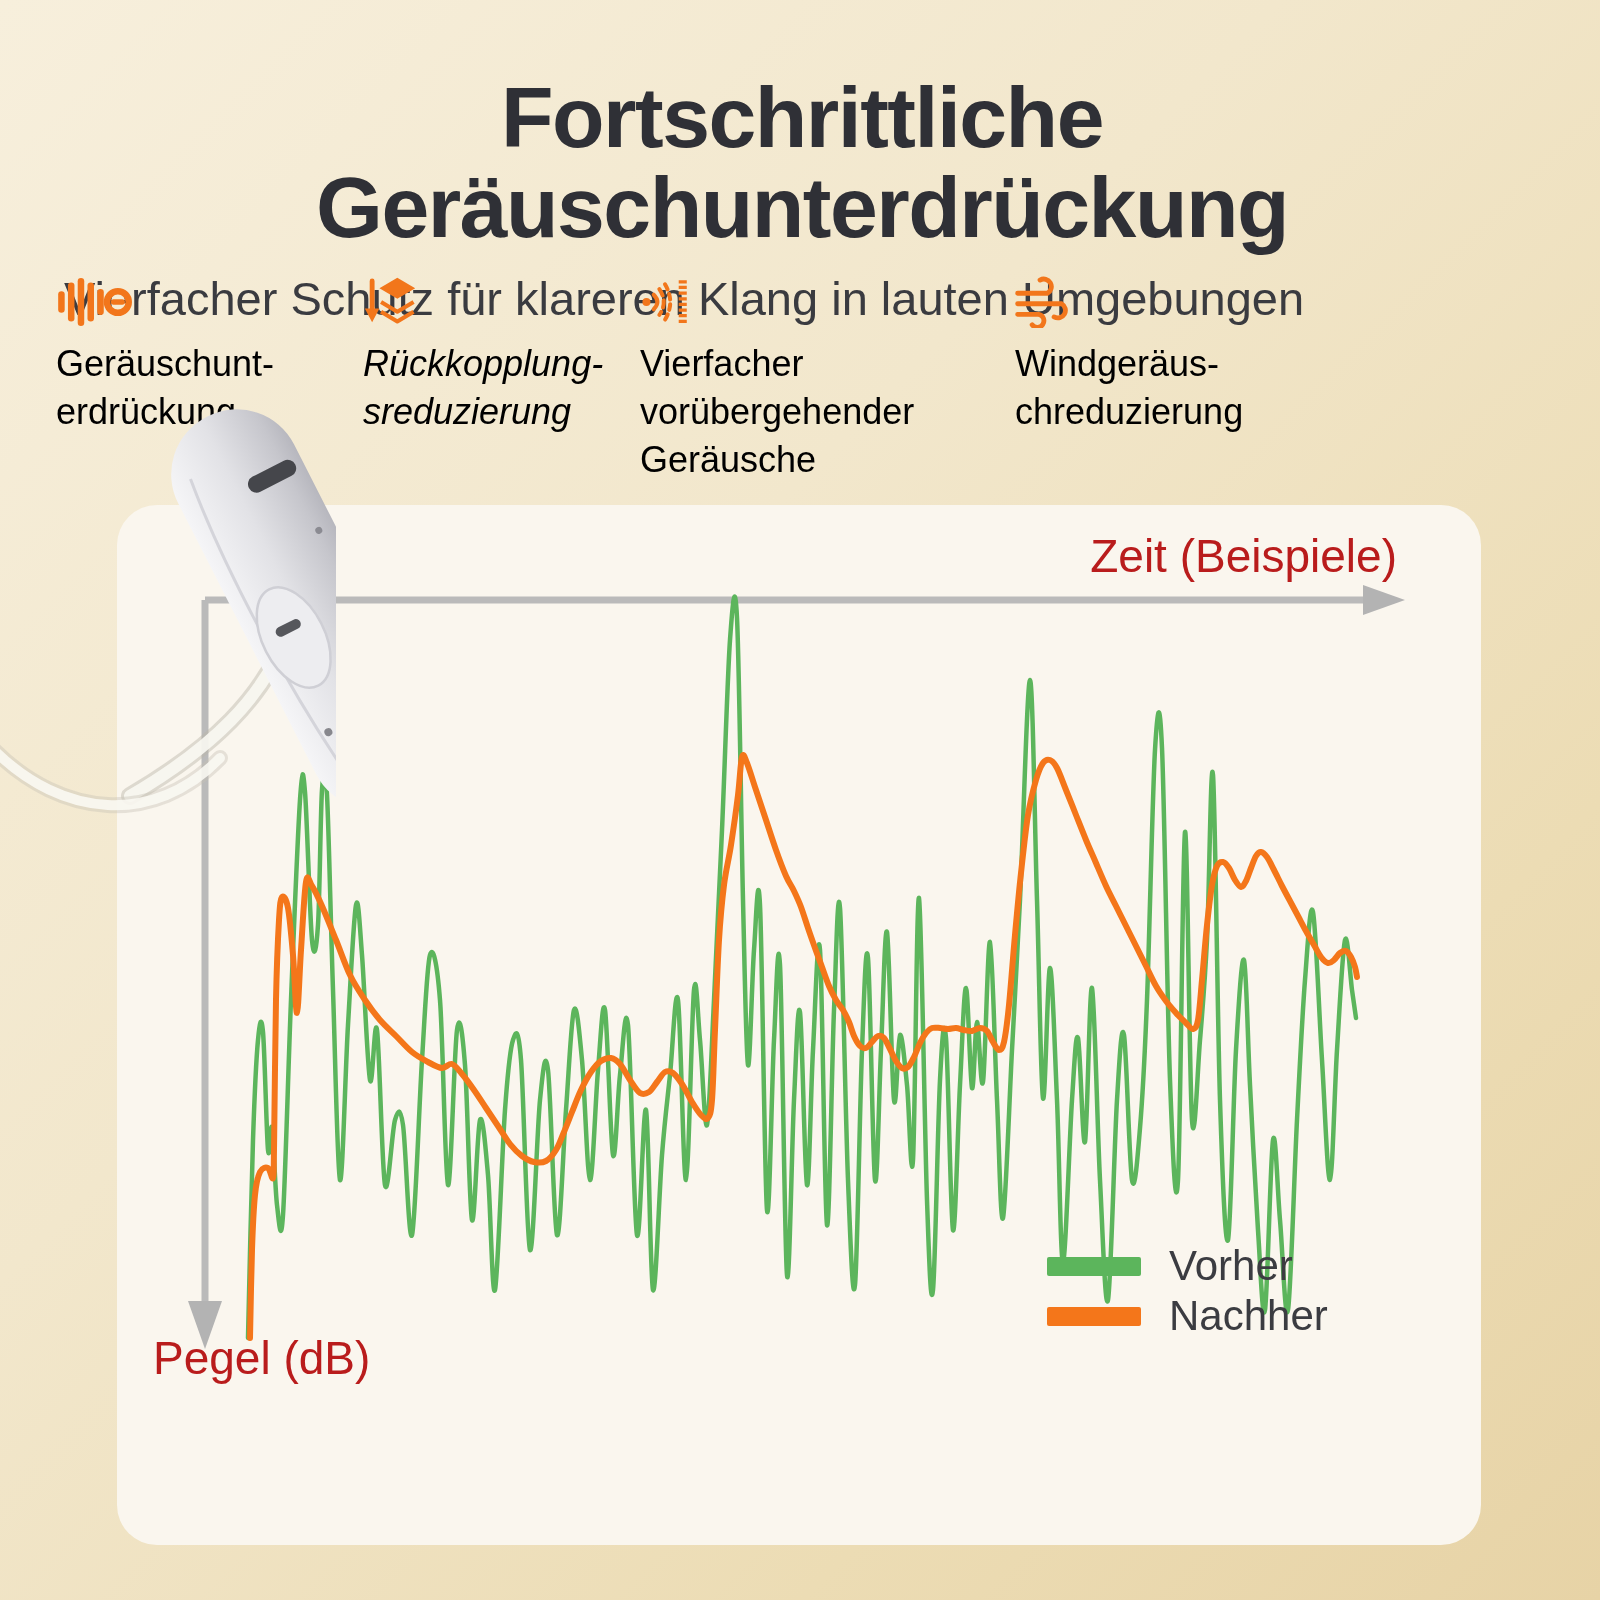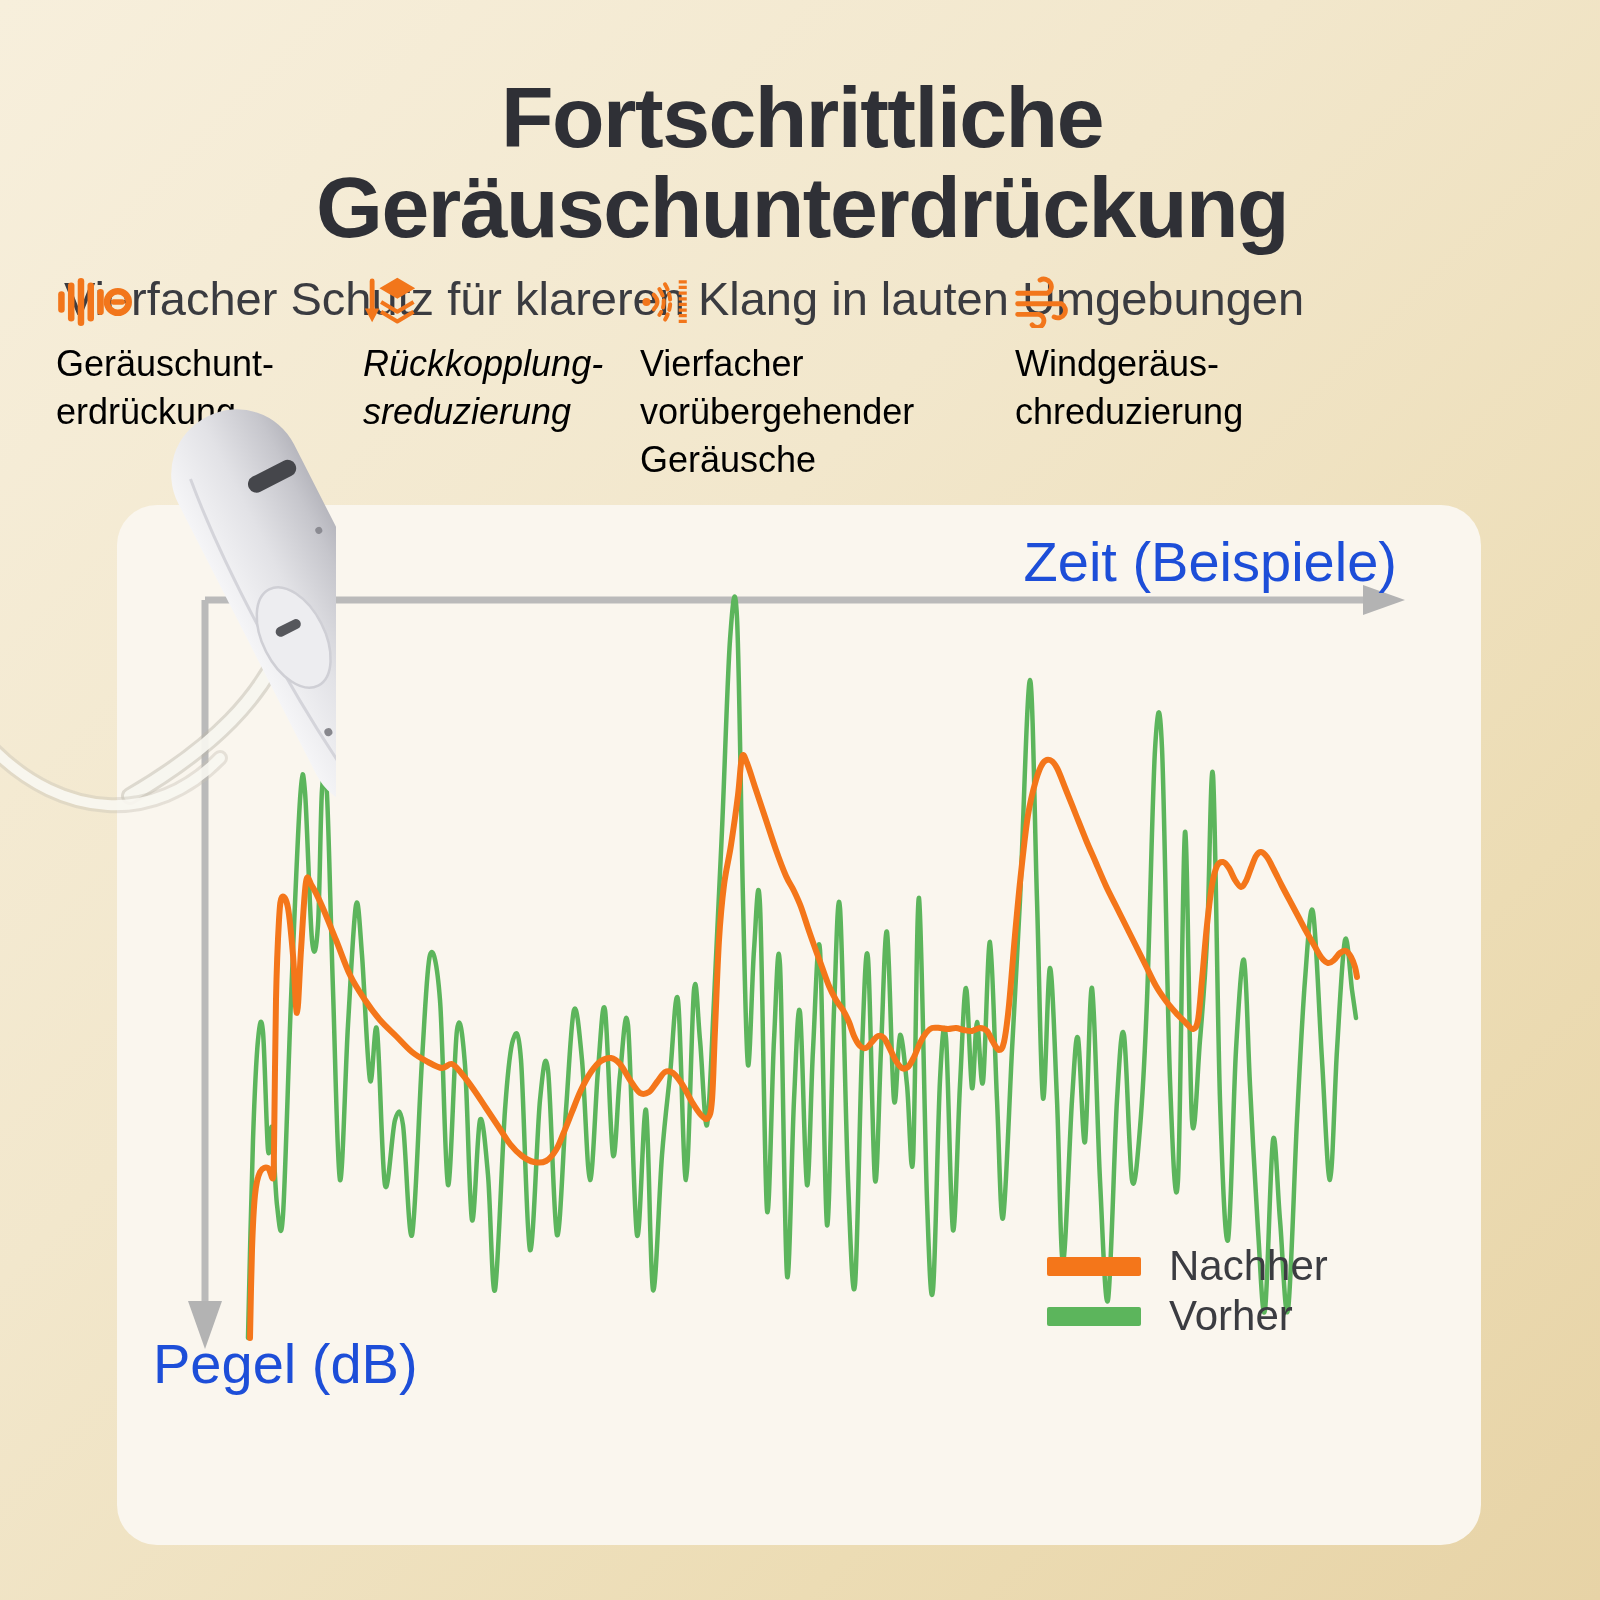--- a/index.html
+++ b/index.html
@@ -23,21 +23,21 @@
   }
   #f1{left:56px;width:300px;}
   #f2{left:363px;width:280px;font-style:italic;}
   #f3{left:640px;width:350px;}
   #f4{left:1015px;width:330px;}
   .panel{
     position:absolute;left:117px;top:505px;width:1364px;height:1040px;
     background:#faf6ee;border-radius:40px;
   }
   #chart-svg{position:absolute;left:0;top:0;width:1364px;height:1040px;}
-  .axis-label{position:absolute;font-size:56px;color:#1d4ed8;}
+  .axis-label{position:absolute;font-size:46px;color:#b91c1c;}
   #xlabel{top:24px;right:84px;text-align:right;}
   #ylabel{left:36px;top:826px;}
   .legend{position:absolute;left:930px;top:736px;}
   .legend-row{display:flex;align-items:center;height:50px;}
   .legend-swatch{width:94px;height:19px;border-radius:2px;margin-right:28px;}
   .legend-label{font-size:42px;color:#3b3c41;}
   #device-svg{position:absolute;left:-8px;top:396px;width:344px;height:452px;}
   .wave{fill:none;stroke-linecap:round;stroke-linejoin:round;}
 </style>
 </head>
@@ -116,26 +116,26 @@
 
     <path class="wave" stroke-width="4.5" d="M 131,833 C 131.8,800.0 134.3,684.7 136,635 C 137.7,585.3 139.3,553.0 141,535 C 142.7,517.0 144.3,508.7 146,527 C 147.7,545.3 149.5,629.0 151,645 C 152.5,661.0 153.5,613.8 155,623 C 156.5,632.2 158.2,685.5 160,700 C 161.8,714.5 163.7,744.2 166,710 C 168.3,675.8 171.2,564.2 174,495 C 176.8,425.8 180.7,329.7 183,295 C 185.3,260.3 186.0,263.7 188,287 C 190.0,310.3 192.8,412.8 195,435 C 197.2,457.2 199.3,445.0 201,420 C 202.7,395.0 203.5,306.7 205,285 C 206.5,263.3 208.2,256.7 210,290 C 211.8,323.3 213.8,420.8 216,485 C 218.2,549.2 220.5,669.2 223,675 C 225.5,680.8 228.3,565.8 231,520 C 233.7,474.2 236.7,411.7 239,400 C 241.3,388.3 242.7,420.8 245,450 C 247.3,479.2 250.5,562.5 253,575 C 255.5,587.5 257.5,507.5 260,525 C 262.5,542.5 265.0,665.0 268,680 C 271.0,695.0 275.0,625.0 278,615 C 281.0,605.0 283.2,600.8 286,620 C 288.8,639.2 291.8,740.8 295,730 C 298.2,719.2 302.0,601.7 305,555 C 308.0,508.3 310.0,460.0 313,450 C 316.0,440.0 320.0,456.7 323,495 C 326.0,533.3 328.2,675.0 331,680 C 333.8,685.0 337.2,545.0 340,525 C 342.8,505.0 345.5,528.3 348,560 C 350.5,591.7 352.5,705.8 355,715 C 357.5,724.2 360.3,622.5 363,615 C 365.7,607.5 368.5,641.7 371,670 C 373.5,698.3 375.2,795.8 378,785 C 380.8,774.2 385.0,646.7 388,605 C 391.0,563.3 393.3,543.3 396,535 C 398.7,526.7 401.2,520.0 404,555 C 406.8,590.0 409.8,738.3 413,745 C 416.2,751.7 420.0,625.0 423,595 C 426.0,565.0 428.2,542.5 431,565 C 433.8,587.5 437.0,723.3 440,730 C 443.0,736.7 446.2,642.5 449,605 C 451.8,567.5 454.3,513.3 457,505 C 459.7,496.7 462.3,526.7 465,555 C 467.7,583.3 470.3,673.3 473,675 C 475.7,676.7 478.5,593.3 481,565 C 483.5,536.7 485.5,490.8 488,505 C 490.5,519.2 493.5,639.2 496,650 C 498.5,660.8 500.5,591.7 503,570 C 505.5,548.3 508.2,493.3 511,520 C 513.8,546.7 517.0,715.8 520,730 C 523.0,744.2 526.3,595.8 529,605 C 531.7,614.2 533.3,777.5 536,785 C 538.7,792.5 542.2,685.8 545,650 C 547.8,614.2 550.3,595.8 553,570 C 555.7,544.2 558.3,477.5 561,495 C 563.7,512.5 566.3,676.7 569,675 C 571.7,673.3 574.7,508.3 577,485 C 579.3,461.7 580.8,512.5 583,535 C 585.2,557.5 587.7,626.7 590,620 C 592.3,613.3 594.5,544.2 597,495 C 599.5,445.8 602.3,385.0 605,325 C 607.7,265.0 610.5,170.3 613,135 C 615.5,99.7 617.8,69.7 620,113 C 622.2,156.3 624.2,320.5 626,395 C 627.8,469.5 629.2,551.7 631,560 C 632.8,568.3 635.0,471.7 637,445 C 639.0,418.3 640.8,356.7 643,400 C 645.2,443.3 647.7,682.5 650,705 C 652.3,727.5 654.8,575.8 657,535 C 659.2,494.2 660.8,420.8 663,460 C 665.2,499.2 667.7,747.5 670,770 C 672.3,792.5 674.8,638.8 677,595 C 679.2,551.2 680.8,492.8 683,507 C 685.2,521.2 687.8,673.7 690,680 C 692.2,686.3 693.8,584.2 696,545 C 698.2,505.8 700.7,415.8 703,445 C 705.3,474.2 707.7,710.0 710,720 C 712.3,730.0 714.8,557.8 717,505 C 719.2,452.2 720.7,374.7 723,403 C 725.3,431.3 728.5,612.2 731,675 C 733.5,737.8 735.7,801.7 738,780 C 740.3,758.3 742.8,599.5 745,545 C 747.2,490.5 748.8,431.3 751,453 C 753.2,474.7 755.8,659.7 758,675 C 760.2,690.3 762.0,586.3 764,545 C 766.0,503.7 767.8,418.7 770,427 C 772.2,435.3 774.8,577.8 777,595 C 779.2,612.2 780.8,532.5 783,530 C 785.2,527.5 787.8,559.2 790,580 C 792.2,600.8 794.0,686.2 796,655 C 798.0,623.8 799.7,386.3 802,393 C 804.3,399.7 807.7,629.7 810,695 C 812.3,760.3 813.8,805.0 816,785 C 818.2,765.0 820.8,617.0 823,575 C 825.2,533.0 826.8,508.0 829,533 C 831.2,558.0 833.7,717.2 836,725 C 838.3,732.8 840.8,620.3 843,580 C 845.2,539.7 847.0,482.5 849,483 C 851.0,483.5 853.2,577.3 855,583 C 856.8,588.7 858.2,518.0 860,517 C 861.8,516.0 863.8,590.3 866,577 C 868.2,563.7 870.7,434.0 873,437 C 875.3,440.0 877.8,549.0 880,595 C 882.2,641.0 883.5,721.3 886,713 C 888.5,704.7 892.2,598.0 895,545 C 897.8,492.0 900.0,456.7 903,395 C 906.0,333.3 910.2,175.0 913,175 C 915.8,175.0 917.8,325.3 920,395 C 922.2,464.7 923.8,581.7 926,593 C 928.2,604.3 930.7,462.7 933,463 C 935.3,463.3 937.8,546.0 940,595 C 942.2,644.0 943.5,757.0 946,757 C 948.5,757.0 952.5,632.3 955,595 C 957.5,557.7 958.8,526.0 961,533 C 963.2,540.0 965.7,645.3 968,637 C 970.3,628.7 972.5,476.7 975,483 C 977.5,489.3 980.3,623.0 983,675 C 985.7,727.0 988.2,808.3 991,795 C 993.8,781.7 997.3,639.2 1000,595 C 1002.7,550.8 1004.5,516.7 1007,530 C 1009.5,543.3 1012.3,659.5 1015,675 C 1017.7,690.5 1020.5,653.0 1023,623 C 1025.5,593.0 1027.5,558.0 1030,495 C 1032.5,432.0 1035.5,287.0 1038,245 C 1040.5,203.0 1042.5,188.0 1045,243 C 1047.5,298.0 1050.3,503.0 1053,575 C 1055.7,647.0 1058.5,716.3 1061,675 C 1063.5,633.7 1065.7,337.0 1068,327 C 1070.3,317.0 1072.5,580.3 1075,615 C 1077.5,649.7 1080.5,565.0 1083,535 C 1085.5,505.0 1087.8,479.2 1090,435 C 1092.2,390.8 1093.8,243.3 1096,270 C 1098.2,296.7 1100.5,517.5 1103,595 C 1105.5,672.5 1108.3,743.3 1111,735 C 1113.7,726.7 1116.3,591.7 1119,545 C 1121.7,498.3 1124.7,449.2 1127,455 C 1129.3,460.8 1130.7,535.0 1133,580 C 1135.3,625.0 1138.5,687.5 1141,725 C 1143.5,762.5 1145.5,820.0 1148,805 C 1150.5,790.0 1153.5,650.0 1156,635 C 1158.5,620.0 1160.5,686.7 1163,715 C 1165.5,743.3 1168.2,821.7 1171,805 C 1173.8,788.3 1177.2,670.0 1180,615 C 1182.8,560.0 1185.3,509.7 1188,475 C 1190.7,440.3 1193.2,393.7 1196,407 C 1198.8,420.3 1202.2,510.3 1205,555 C 1207.8,599.7 1210.5,676.7 1213,675 C 1215.5,673.3 1217.5,585.0 1220,545 C 1222.5,505.0 1225.5,445.0 1228,435 C 1230.5,425.0 1233.2,472.0 1235,485 C 1236.8,498.0 1238.3,508.3 1239,513" stroke="#5CB55C"></path>
     <path class="wave" stroke-width="6" d="M 133,833 C 133.3,818.3 134.2,768.8 135,745 C 135.8,721.2 136.7,703.0 138,690 C 139.3,677.0 140.8,671.5 143,667 C 145.2,662.5 148.8,662.0 151,663 C 153.2,664.0 155.0,676.0 156,673 C 157.0,670.0 156.5,674.7 157,645 C 157.5,615.3 158.2,533.3 159,495 C 159.8,456.7 161.0,432.2 162,415 C 163.0,397.8 163.5,394.0 165,392 C 166.5,390.0 169.2,393.3 171,403 C 172.8,412.7 174.5,432.5 176,450 C 177.5,467.5 178.7,508.8 180,508 C 181.3,507.2 182.5,466.8 184,445 C 185.5,423.2 187.2,387.7 189,377 C 190.8,366.3 192.3,377.0 195,381 C 197.7,385.0 201.0,392.0 205,401 C 209.0,410.0 214.3,423.5 219,435 C 223.7,446.5 228.2,460.0 233,470 C 237.8,480.0 243.0,487.5 248,495 C 253.0,502.5 257.8,509.0 263,515 C 268.2,521.0 273.7,525.7 279,531 C 284.3,536.3 289.7,542.7 295,547 C 300.3,551.3 306.0,554.3 311,557 C 316.0,559.7 321.0,562.7 325,563 C 329.0,563.3 331.7,558.0 335,559 C 338.3,560.0 341.3,564.7 345,569 C 348.7,573.3 353.0,579.3 357,585 C 361.0,590.7 365.0,597.0 369,603 C 373.0,609.0 377.0,615.0 381,621 C 385.0,627.0 389.0,634.0 393,639 C 397.0,644.0 401.0,648.0 405,651 C 409.0,654.0 413.0,656.2 417,657 C 421.0,657.8 425.3,658.0 429,656 C 432.7,654.0 436.0,649.8 439,645 C 442.0,640.2 444.3,633.3 447,627 C 449.7,620.7 452.2,614.0 455,607 C 457.8,600.0 460.8,591.7 464,585 C 467.2,578.3 470.7,571.8 474,567 C 477.3,562.2 480.7,558.3 484,556 C 487.3,553.7 490.8,552.5 494,553 C 497.2,553.5 499.8,555.3 503,559 C 506.2,562.7 509.7,570.2 513,575 C 516.3,579.8 519.8,586.0 523,588 C 526.2,590.0 529.2,588.8 532,587 C 534.8,585.2 537.3,580.3 540,577 C 542.7,573.7 545.3,568.5 548,567 C 550.7,565.5 553.2,566.0 556,568 C 558.8,570.0 561.8,574.2 565,579 C 568.2,583.8 571.8,591.8 575,597 C 578.2,602.2 581.3,607.3 584,610 C 586.7,612.7 589.2,615.5 591,613 C 592.8,610.5 593.8,609.7 595,595 C 596.2,580.3 596.8,551.7 598,525 C 599.2,498.3 600.5,459.2 602,435 C 603.5,410.8 605.0,395.8 607,380 C 609.0,364.2 611.7,355.0 614,340 C 616.3,325.0 619.2,304.7 621,290 C 622.8,275.3 623.5,257.3 625,252 C 626.5,246.7 627.7,252.5 630,258 C 632.3,263.5 635.8,275.5 639,285 C 642.2,294.5 645.7,305.0 649,315 C 652.3,325.0 655.7,335.7 659,345 C 662.3,354.3 666.0,364.2 669,371 C 672.0,377.8 674.5,380.8 677,386 C 679.5,391.2 681.7,395.8 684,402 C 686.3,408.2 688.7,416.2 691,423 C 693.3,429.8 695.7,436.5 698,443 C 700.3,449.5 702.7,455.7 705,462 C 707.3,468.3 709.7,475.5 712,481 C 714.3,486.5 716.7,491.0 719,495 C 721.3,499.0 723.8,501.3 726,505 C 728.2,508.7 730.2,512.7 732,517 C 733.8,521.3 735.2,527.0 737,531 C 738.8,535.0 741.0,539.0 743,541 C 745.0,543.0 747.0,543.7 749,543 C 751.0,542.3 753.0,539.0 755,537 C 757.0,535.0 759.0,531.7 761,531 C 763.0,530.3 765.0,530.8 767,533 C 769.0,535.2 771.0,540.2 773,544 C 775.0,547.8 777.0,552.8 779,556 C 781.0,559.2 783.0,562.0 785,563 C 787.0,564.0 789.0,563.8 791,562 C 793.0,560.2 795.0,556.0 797,552 C 799.0,548.0 801.0,542.0 803,538 C 805.0,534.0 807.0,530.5 809,528 C 811.0,525.5 812.7,523.8 815,523 C 817.3,522.2 820.3,522.8 823,523 C 825.7,523.2 828.3,524.0 831,524 C 833.7,524.0 836.3,522.8 839,523 C 841.7,523.2 844.3,524.5 847,525 C 849.7,525.5 852.3,526.3 855,526 C 857.7,525.7 860.5,523.0 863,523 C 865.5,523.0 867.8,523.7 870,526 C 872.2,528.3 874.0,533.8 876,537 C 878.0,540.2 880.2,545.0 882,545 C 883.8,545.0 885.3,544.5 887,537 C 888.7,529.5 890.2,517.8 892,500 C 893.8,482.2 896.0,452.0 898,430 C 900.0,408.0 901.8,388.0 904,368 C 906.2,348.0 908.5,325.5 911,310 C 913.5,294.5 916.5,283.7 919,275 C 921.5,266.3 923.7,261.3 926,258 C 928.3,254.7 930.7,254.2 933,255 C 935.3,255.8 937.3,258.0 940,263 C 942.7,268.0 945.8,277.2 949,285 C 952.2,292.8 955.7,301.7 959,310 C 962.3,318.3 965.7,327.0 969,335 C 972.3,343.0 975.7,350.3 979,358 C 982.3,365.7 985.7,373.8 989,381 C 992.3,388.2 995.7,394.3 999,401 C 1002.3,407.7 1005.7,414.3 1009,421 C 1012.3,427.7 1015.7,434.3 1019,441 C 1022.3,447.7 1025.7,454.3 1029,461 C 1032.3,467.7 1035.7,475.2 1039,481 C 1042.3,486.8 1045.7,491.5 1049,496 C 1052.3,500.5 1055.7,504.3 1059,508 C 1062.3,511.7 1066.2,515.3 1069,518 C 1071.8,520.7 1074.0,524.5 1076,524 C 1078.0,523.5 1079.5,523.2 1081,515 C 1082.5,506.8 1083.5,490.8 1085,475 C 1086.5,459.2 1088.3,435.8 1090,420 C 1091.7,404.2 1093.3,389.8 1095,380 C 1096.7,370.2 1098.2,364.8 1100,361 C 1101.8,357.2 1104.0,356.7 1106,357 C 1108.0,357.3 1110.0,360.0 1112,363 C 1114.0,366.0 1116.0,371.8 1118,375 C 1120.0,378.2 1122.2,381.8 1124,382 C 1125.8,382.2 1127.3,379.2 1129,376 C 1130.7,372.8 1132.3,367.2 1134,363 C 1135.7,358.8 1137.3,353.7 1139,351 C 1140.7,348.3 1142.2,346.8 1144,347 C 1145.8,347.2 1147.8,349.0 1150,352 C 1152.2,355.0 1154.5,360.2 1157,365 C 1159.5,369.8 1162.3,375.8 1165,381 C 1167.7,386.2 1170.3,391.0 1173,396 C 1175.7,401.0 1178.3,406.0 1181,411 C 1183.7,416.0 1186.3,421.2 1189,426 C 1191.7,430.8 1194.5,435.7 1197,440 C 1199.5,444.3 1201.7,449.0 1204,452 C 1206.3,455.0 1208.8,457.5 1211,458 C 1213.2,458.5 1215.0,456.7 1217,455 C 1219.0,453.3 1221.0,449.5 1223,448 C 1225.0,446.5 1227.2,445.3 1229,446 C 1230.8,446.7 1232.5,449.3 1234,452 C 1235.5,454.7 1237.0,458.7 1238,462 C 1239.0,465.3 1239.7,470.3 1240,472" stroke="#F4761A"></path>
   </svg>
 
   <div class="axis-label" id="xlabel">Zeit (Beispiele)</div>
   <div class="axis-label" id="ylabel">Pegel (dB)</div>
 
   <div class="legend">
     <div class="legend-row">
+      <span class="legend-swatch" style="background: rgb(92, 181, 92);"></span>
+      <span class="legend-label">Vorher</span>
+    </div>
+    <div class="legend-row">
       <span class="legend-swatch" style="background: rgb(244, 118, 26);"></span>
       <span class="legend-label">Nachher</span>
-    </div>
-    <div class="legend-row">
-      <span class="legend-swatch" style="background: rgb(92, 181, 92);"></span>
-      <span class="legend-label">Vorher</span>
     </div>
   </div>
 </div>
 
 <svg id="device-svg" viewBox="0 0 344 452">
   <defs>
     <linearGradient id="bodyGrad" x1="0" y1="0" x2="1" y2="0">
       <stop offset="0" stop-color="#f5f5f7"></stop>
       <stop offset="0.45" stop-color="#e2e2e6"></stop>
       <stop offset="0.85" stop-color="#c6c6cc"></stop>

